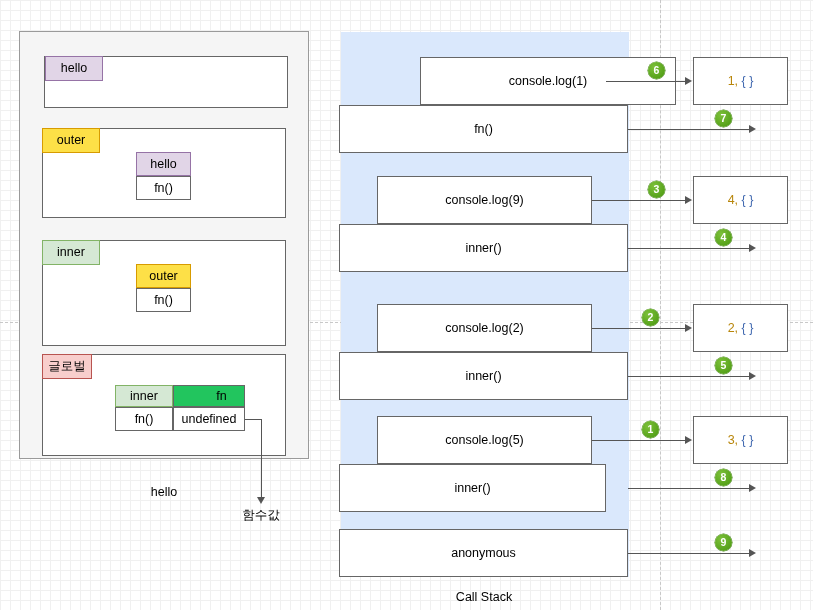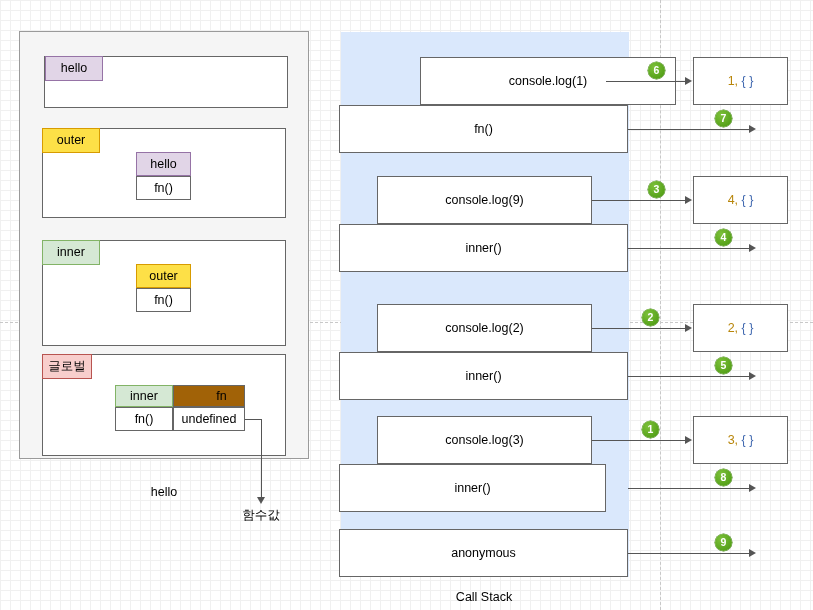--- a/index.html
+++ b/index.html
@@ -95,21 +95,21 @@
     position: absolute;
     box-sizing: border-box;
     border: 1.2px solid #666666;
     display: flex;
     align-items: center;
     justify-content: center;
     font-size: 12.5px;
     background: #ffffff;
   }
   .kv-head-green { background: #d5e8d4; border-color: #82b366; }
-  .kv-head-grey  { background: #a16207; padding-left: 25px; }
+  .kv-head-grey  { background: #22c55e; padding-left: 25px; }
 
   .caption {
     position: absolute;
     text-align: center;
     font-size: 12.5px;
     color: #000000;
   }
 
   
   #callstack-panel {
@@ -232,21 +232,21 @@
 <div class="stack-frame" style="left:339px; top:105px; width:289px; height:48px;">fn()</div>
 
 <div class="stack-frame" style="left:377px; top:176px; width:215px; height:48px;">console.log(9)</div>
 
 <div class="stack-frame" style="left:339px; top:224px; width:289px; height:48px;">inner()</div>
 
 <div class="stack-frame" style="left:377px; top:304px; width:215px; height:48px;text-align:right;">console.log(2)</div>
 
 <div class="stack-frame" style="left:339px; top:352px; width:289px; height:48px;">inner()</div>
 
-<div class="stack-frame" style="left:377px; top:416px; width:215px; height:48px;">console.log(3)</div>
+<div class="stack-frame" style="left:377px; top:416px; width:215px; height:48px;">console.log(5)</div>
 
 <div class="stack-frame" style="left:339px; top:464px; width:267px; height:48px;">inner()</div>
 
 <div class="stack-frame" style="left:339px; top:529px; width:289px; height:48px;text-align:right;">anonymous</div>
 
 <div class="caption" style="left:444px; top:582px; width:80px;margin-top:8px;">Call Stack</div>
 
 <div class="arrow-line" style="left:606px; top:81px; width:80px;"></div>
 <div class="arrow-head" style="left:685px; top:77px;"></div>
 <div class="badge" style="left:648px; top:62px;">6</div>

